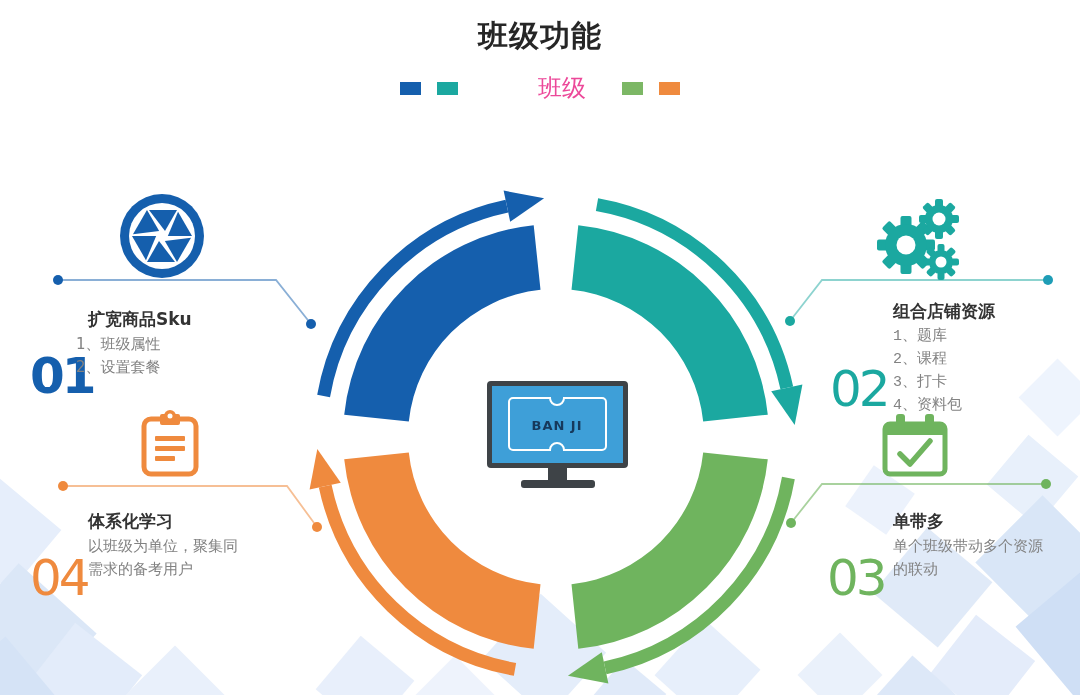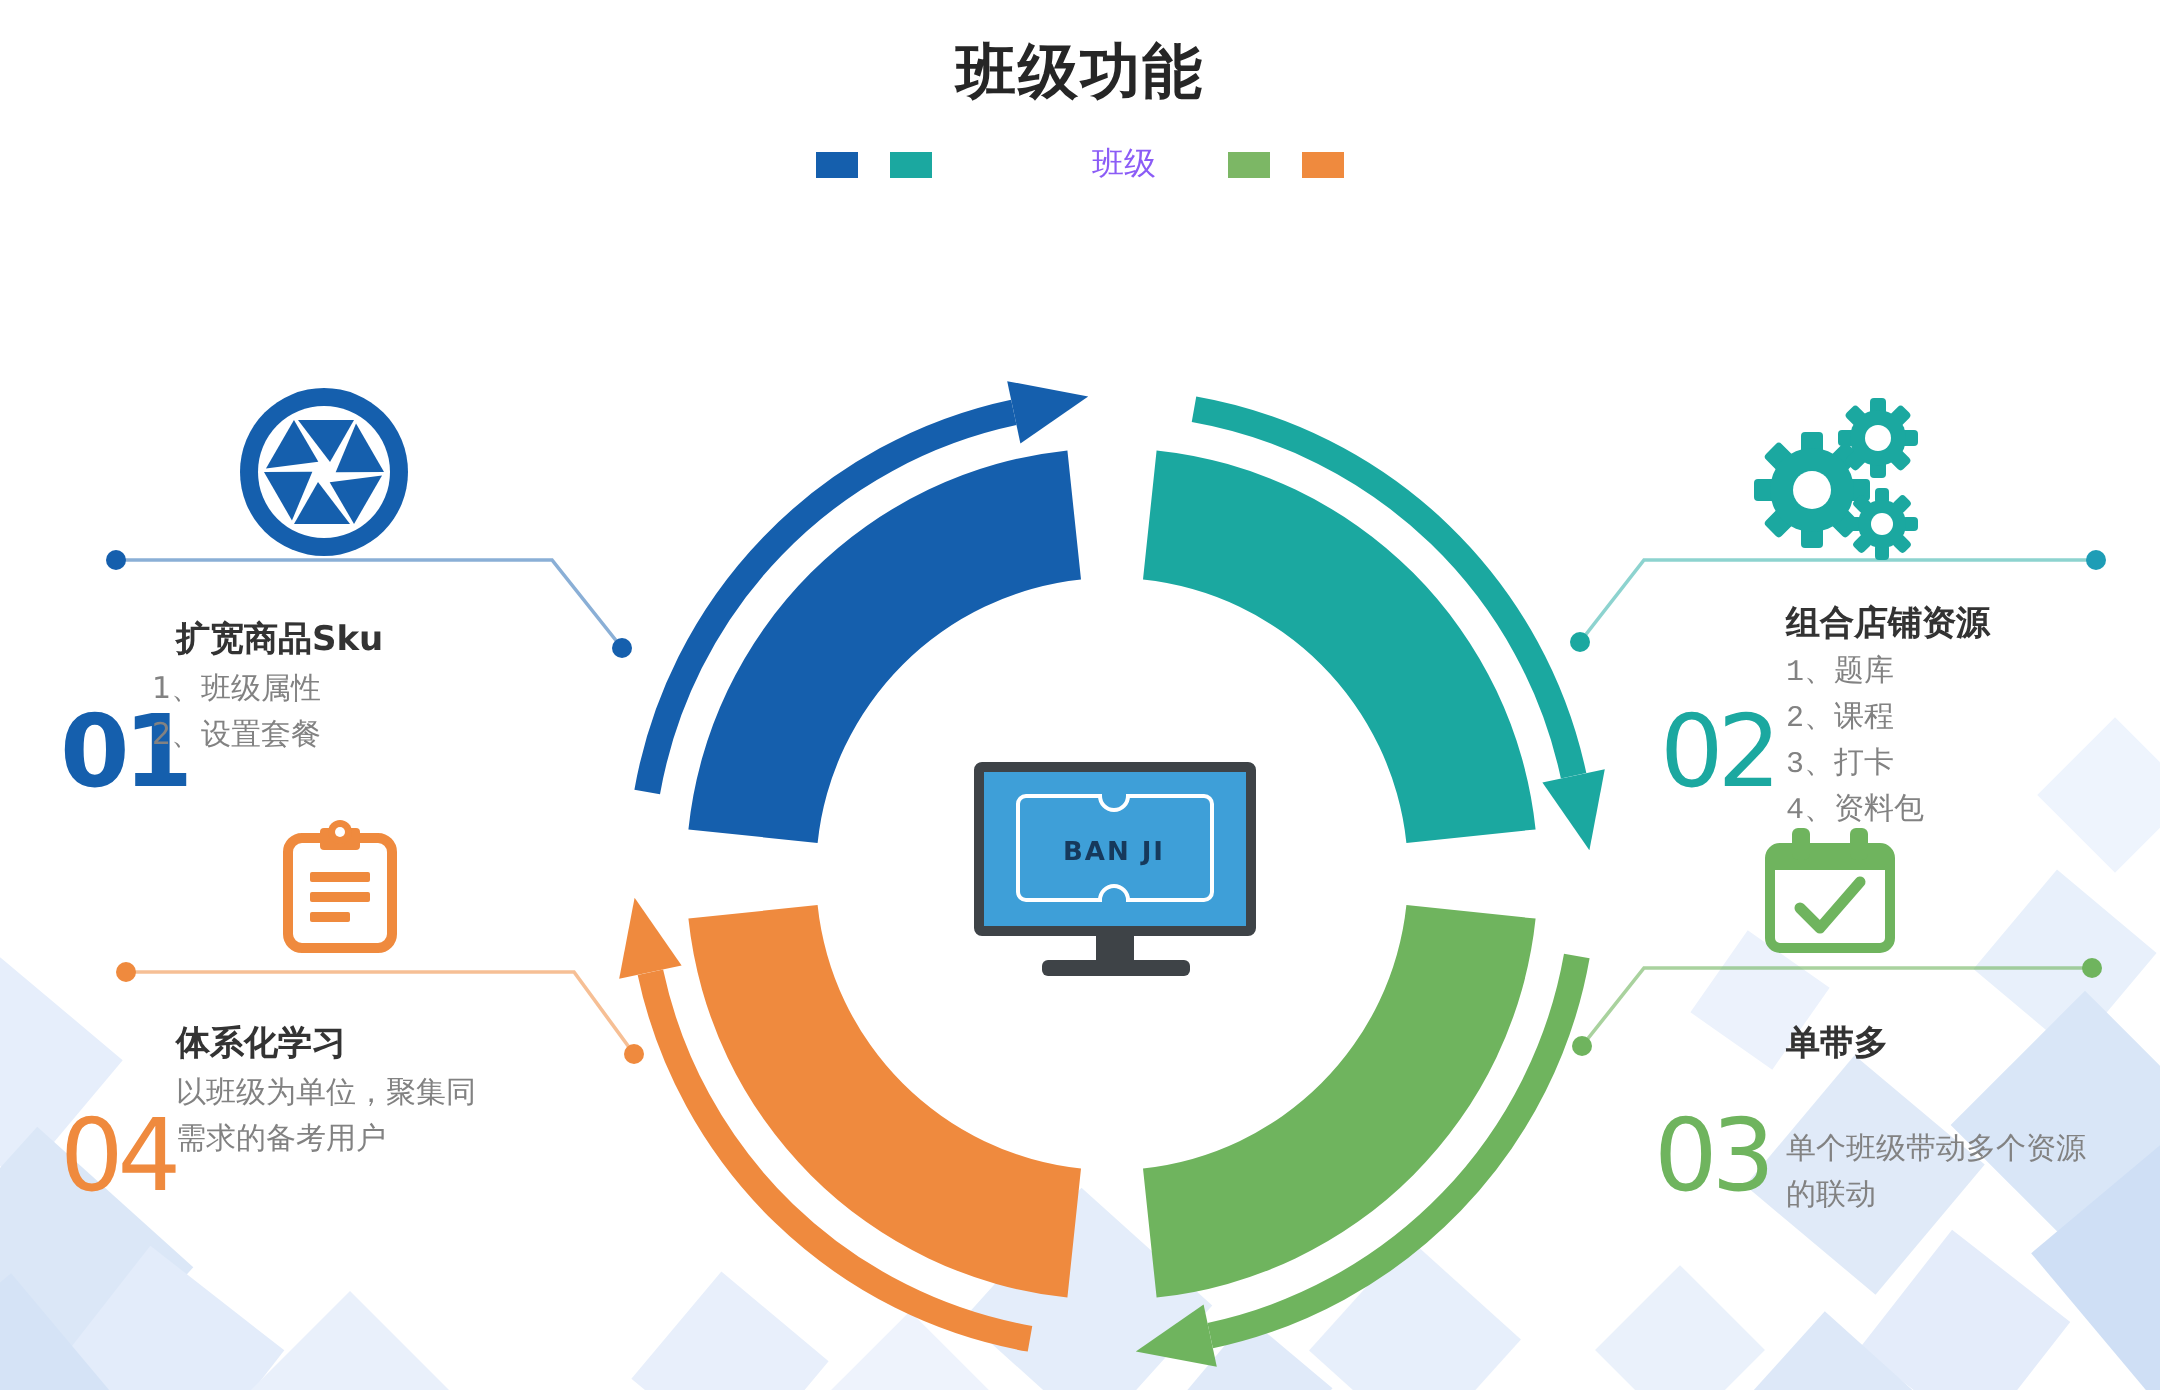--- a/index.html
+++ b/index.html
@@ -16,21 +16,21 @@
     font-size:30px;font-weight:700;color:#262626;letter-spacing:1px;
   }
   .legend{
     left:0;top:72px;width:1080px;z-index:2;display:flex;align-items:center;justify-content:center;
   }
   .sw{width:21px;height:13px;display:inline-block;}
   .sw-blue{background:#155FAD;margin-right:16px;}
   .sw-teal{background:#1BA8A0;margin-right:36px;}
   .sw-green{background:#7CB765;margin-left:36px;margin-right:16px;}
   .sw-orange{background:#EF8A3E;}
-  .legend-label{font-size:16px;color:#8b5cf6;margin-left:44px;}
+  .legend-label{font-size:24px;color:#ec4899;margin-left:44px;}
   
   .conn-svg{left:0;top:0;z-index:1;pointer-events:none;}
   .ring-svg{left:286px;top:167px;z-index:1;}
   
   .sec-num{z-index:2;font-size:50px;line-height:1;letter-spacing:-3px;font-weight:400;margin-top:36px;}
   .sec-num-bold{font-weight:700;}
   .c-blue{color:#155FAD;} .c-teal{color:#1BA8A0;} .c-green{color:#6FB45E;} .c-orange{color:#EF8A3E;text-align:right;}
   .sec-title{z-index:2;font-size:17px;font-weight:700;color:#333333;}
   .sec-lines{z-index:2;font-size:15px;color:#828282;}
   .sec-lines div{line-height:23px;white-space:nowrap;}
@@ -189,39 +189,39 @@
           <rect x="-3.5" y="-18" width="7" height="8" rx="2" transform="rotate(180)"></rect>
           <rect x="-3.5" y="-18" width="7" height="8" rx="2" transform="rotate(225)"></rect>
           <rect x="-3.5" y="-18" width="7" height="8" rx="2" transform="rotate(270)"></rect>
           <rect x="-3.5" y="-18" width="7" height="8" rx="2" transform="rotate(315)"></rect>
         </g>
         <circle r="12"></circle>
         <circle r="5.5" fill="#ffffff"></circle>
       </g>
     </g>
   </svg>
-  <div class="abs sec-num c-teal" style="left:830px;top:315px;">02</div>
+  <div class="abs sec-num c-teal" style="left:830px;top:328px;">02</div>
   <div class="abs sec-title" style="left:893px;top:300px;">组合店铺资源</div>
   <div class="abs sec-lines" style="left:893px;top:325px;font-family:Liberation Mono, monospace;">
     <div>1、题库</div>
     <div>2、课程</div>
     <div>3、打卡</div>
     <div>4、资料包</div>
   </div>
 
   <svg class="abs icon" style="left:876px;top:410px;" width="76" height="72" viewBox="0 0 76 72">
     <rect x="9" y="14" width="60" height="50" rx="5" fill="none" stroke="#6FB45E" stroke-width="5"></rect>
     <rect x="9" y="14" width="60" height="11" fill="#6FB45E"></rect>
     <rect x="20" y="4" width="9" height="16" rx="3" fill="#6FB45E"></rect>
     <rect x="49" y="4" width="9" height="16" rx="3" fill="#6FB45E"></rect>
     <polyline points="24,44 34,54 54,31" fill="none" stroke="#6FB45E" stroke-width="5.5" stroke-linecap="round" stroke-linejoin="round"></polyline>
   </svg>
   <div class="abs sec-num c-green" style="left:827px;top:517px;">03</div>
   <div class="abs sec-title" style="left:893px;top:510px;">单带多</div>
-  <div class="abs sec-lines" style="left:893px;top:535px;margin-top:28px;">
+  <div class="abs sec-lines" style="left:893px;top:535px;">
     <div>单个班级带动多个资源</div>
     <div>的联动</div>
   </div>
 
   <svg class="abs icon" style="left:138px;top:408px;" width="64" height="70" viewBox="0 0 64 70">
     <rect x="6" y="11" width="52" height="55" rx="7" fill="#ffffff" stroke="#EF8A3E" stroke-width="5"></rect>
     <rect x="22" y="6" width="20" height="11" rx="2" fill="#EF8A3E"></rect>
     <circle cx="32" cy="8" r="6" fill="#EF8A3E"></circle>
     <circle cx="32" cy="8" r="2.5" fill="#ffffff"></circle>
     <rect x="17" y="28" width="30" height="5" rx="1" fill="#EF8A3E"></rect>

